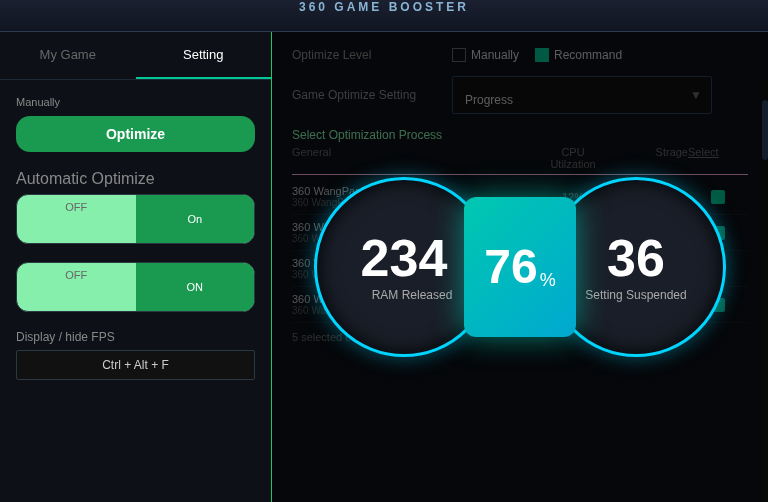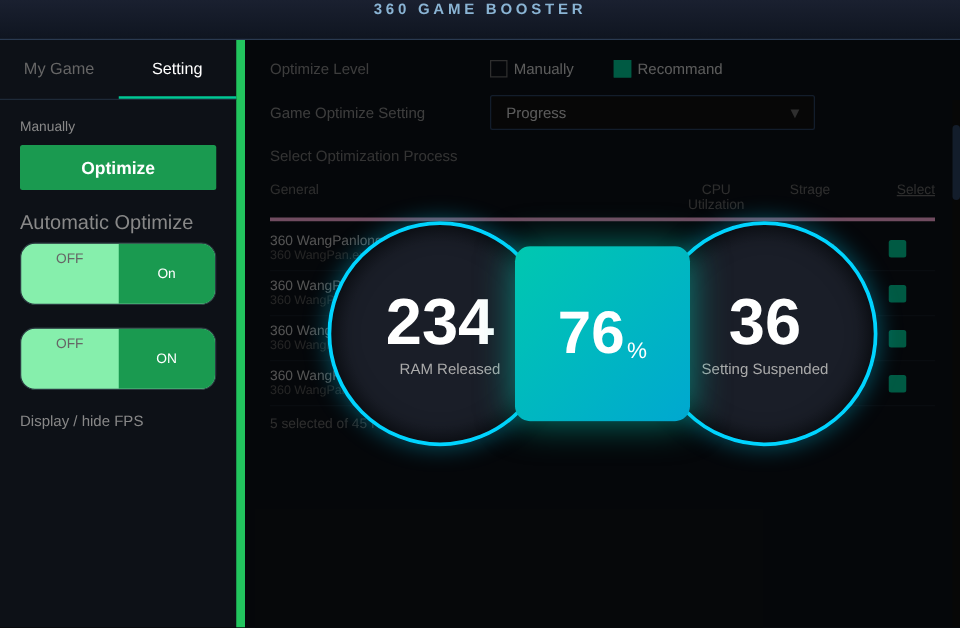--- a/index.html
+++ b/index.html
@@ -30,23 +30,23 @@
     }
 
     
     .main {
       display: flex;
       height: 470px;
     }
 
     
     .sidebar {
-      width: 196px;
+      width: 272px;
       background: #0d1117;
-      border-right: 7px solid #22c55e;
+      border-right: 1px solid #22c55e;
       padding: 0;
       flex-shrink: 0;
     }
 
     
     .tabs {
       display: flex;
       border-bottom: 1px solid #1e2a38;
       height: 48px;
     }
@@ -73,21 +73,21 @@
       font-size: 11px;
       color: #888;
       margin-bottom: 8px;
     }
 
     .optimize-btn {
       width: 100%;
       padding: 10px;
       background: #1a9a50;
       border: none;
-      border-radius: 2px;
+      border-radius: 14px;
       color: #fff;
       font-size: 14px;
       font-weight: bold;
       cursor: pointer;
       margin-bottom: 18px;
     }
     .toggle-label {
       font-size: 16px;
       color: #888;
       margin-bottom: 6px;
@@ -139,21 +139,20 @@
       flex: 1;
       background: #0d1117;
       padding: 16px 20px;
       position: relative;
     }
 
     .content-row {
       display: flex;
       align-items: center;
       margin-bottom: 14px;
-      gap: 16px;
     }
     .content-label {
       font-size: 12px;
       color: #888;
       width: 160px;
       flex-shrink: 0;
     }
     .checkbox-item {
       display: flex;
       align-items: center;
@@ -177,53 +176,52 @@
     }
 
     .dropdown-wrapper {
       display: flex;
       align-items: center;
     }
     .dropdown {
       background: #111;
       border: 1px solid #2a4060;
       color: #ccc;
-      padding: 6px 30px 6px 12px;
+      padding: 16px 30px 6px 12px;
       font-size: 12px;
       border-radius: 2px;
       appearance: none;
       width: 260px;
       cursor: pointer;
     }
     .dropdown-arrow {
       margin-left: -22px;
       color: #666;
       pointer-events: none;
       font-size: 12px;
     }
 
     .section-title {
       font-size: 12px;
-      color: #737373;
-      margin-bottom: 10px;
+      color: #86efac;
     }
 
     
     .table-header {
       display: flex;
       font-size: 11px;
       color: #666;
       padding: 4px 0;
-      border-bottom: 3px solid #f9a8d4;
+      border-bottom: 1px solid #f9a8d4;
       margin-bottom: 4px;
     }
     .col-process { flex: 1; }
     .col-cpu { width: 70px; text-align: center; }
-    .col-storage { width: 80px; text-align: center; }
-    .col-select { width: 60px; text-align: right; text-decoration: underline; }
+    .col-storage { width: 80px; text-align: right; }
+    .col-select { width: 60px; text-align: left; text-decoration: underline; }
 
     .table-row-item {
       display: flex;
       align-items: center;
       padding: 6px 0;
       border-bottom: 1px solid #141c24;
       font-size: 11px;
     }
     .process-name { font-size: 11px; color: #bbb; }
     .process-sub { font-size: 10px; color: #555; }
@@ -302,21 +300,21 @@
       color: #fff;
       line-height: 1;
     }
     .circle-right .sub-label {
       font-size: 12px;
       color: #aaa;
       margin-top: 4px;
     }
 
     .center-gauge {
-      width: 140px;
+      width: 112px;
       height: 140px;
       background: linear-gradient(135deg, #00c8b0, #00a8d0);
       border-radius: 12px;
       display: flex;
       flex-direction: column;
       align-items: center;
       justify-content: center;
       margin: 0 -30px;
       z-index: 3;
       box-shadow: 0 0 30px rgba(0,200,176,0.6);
@@ -392,20 +390,21 @@
       </div>
 
       
       <div class="toggle-group" style="margin-bottom:18px;">
         <div class="toggle-off">OFF</div>
         <div class="toggle-on">ON</div>
       </div>
 
       
       <div class="hotkey-label">Display / hide FPS</div>
+      <div class="hotkey-box">Ctrl + Alt + F</div>
     </div>
   </div>
 
   <div class="content" style="position:relative; overflow:hidden;">
 
     <div class="content-row">
       <div class="content-label">Optimize Level</div>
       <div class="checkbox-item">
         <div class="checkbox-box"></div>
         <span class="checkbox-text">Manually</span>

